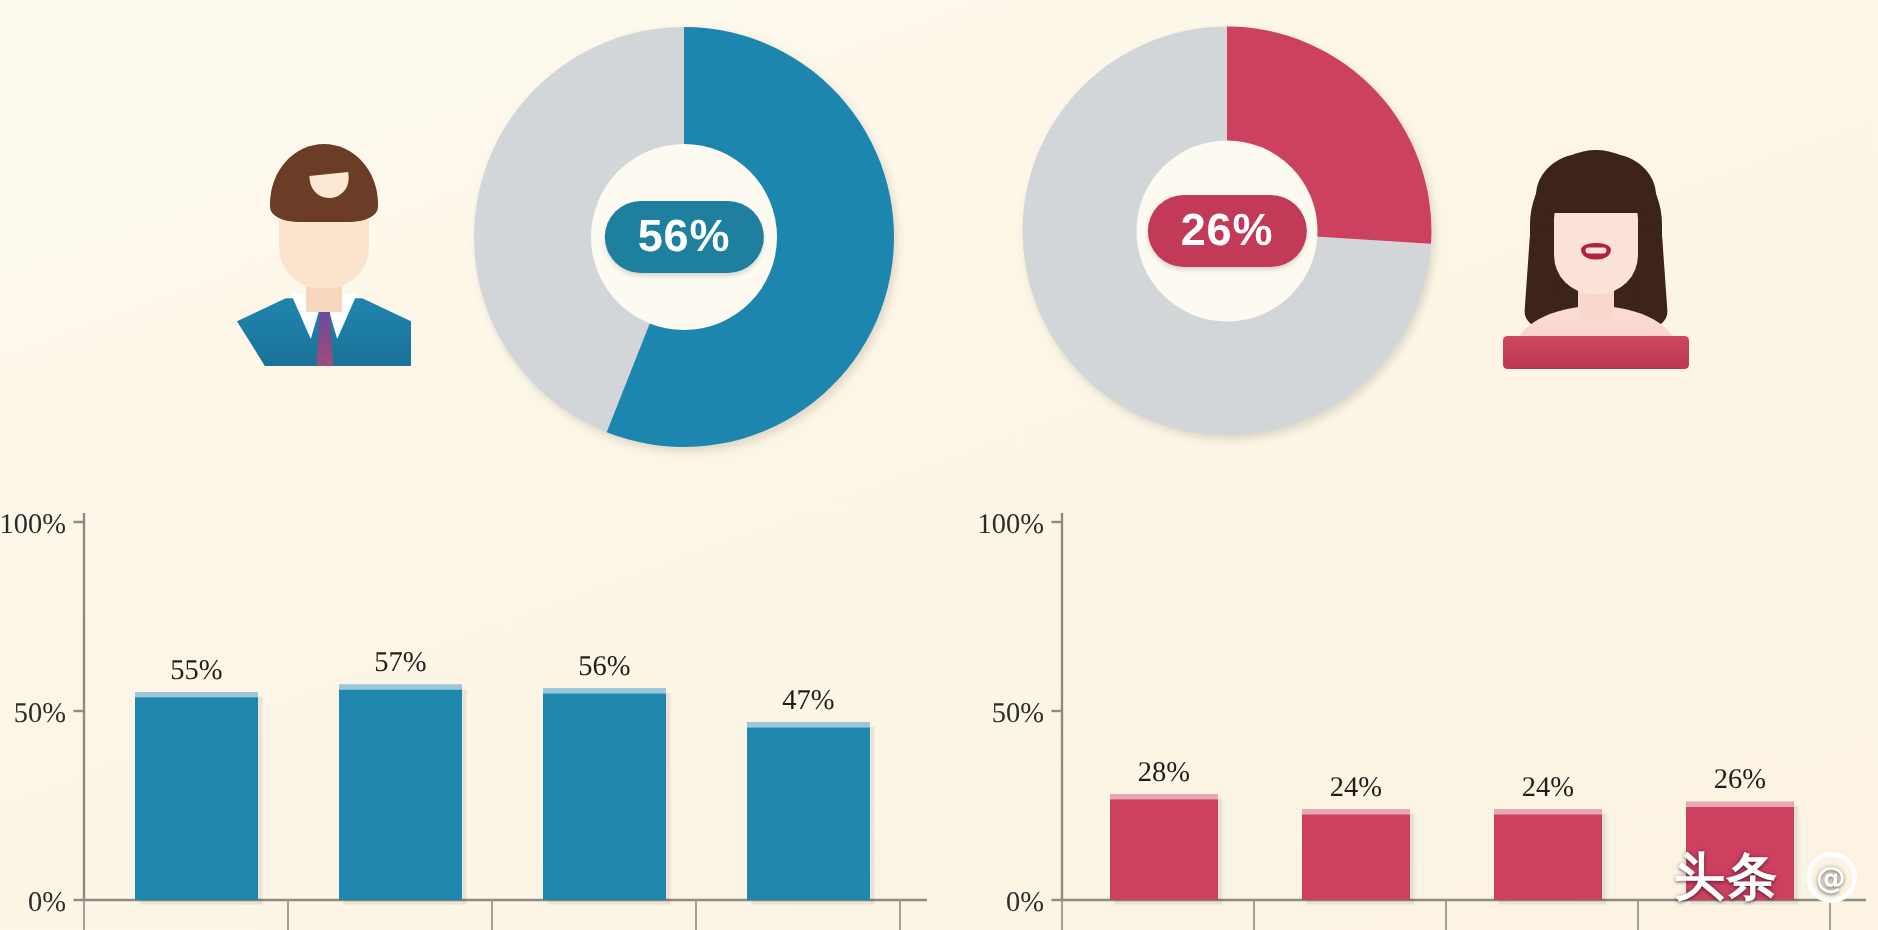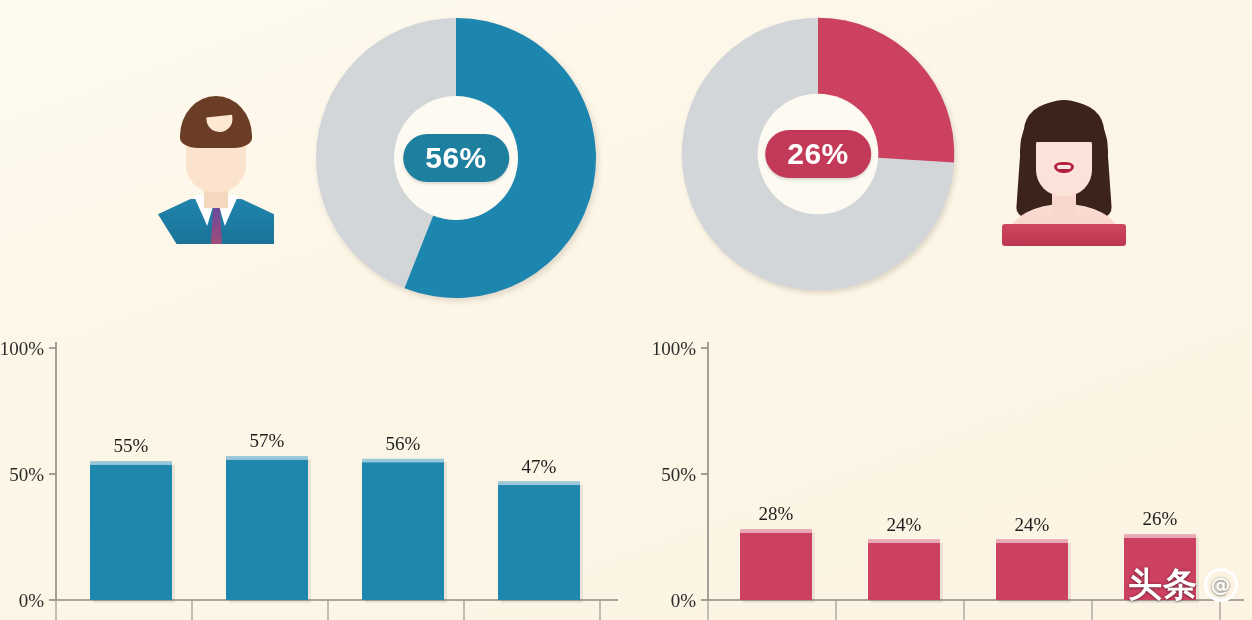--- a/index.html
+++ b/index.html
@@ -125,21 +125,21 @@
     font-size: 19px; fill:#2c2c2c;
   }
   .bar-label {
     font-family: "Liberation Serif", serif;
     font-size: 19px; fill:#1d1d1d; text-anchor:middle;
   }
 
   
   #watermark {
     position:absolute; right:14px; bottom:12px;
-    display:flex; align-items:center; gap:6px;
+    display:flex; align-items:center; gap:18px;
     color:#ffffff; font-size:34px; font-weight:bold;
     text-shadow: 0 0 3px rgba(0,0,0,.35), 0 1px 2px rgba(0,0,0,.3);
     letter-spacing:1px;
     font-family:"DejaVu Sans", sans-serif;
   }
   #watermark .at-mark{
     display:inline-flex; align-items:center; justify-content:center;
     width:34px; height:34px; border:3px solid #fff; border-radius:50%;
     font-size:20px; line-height:1;
   }

